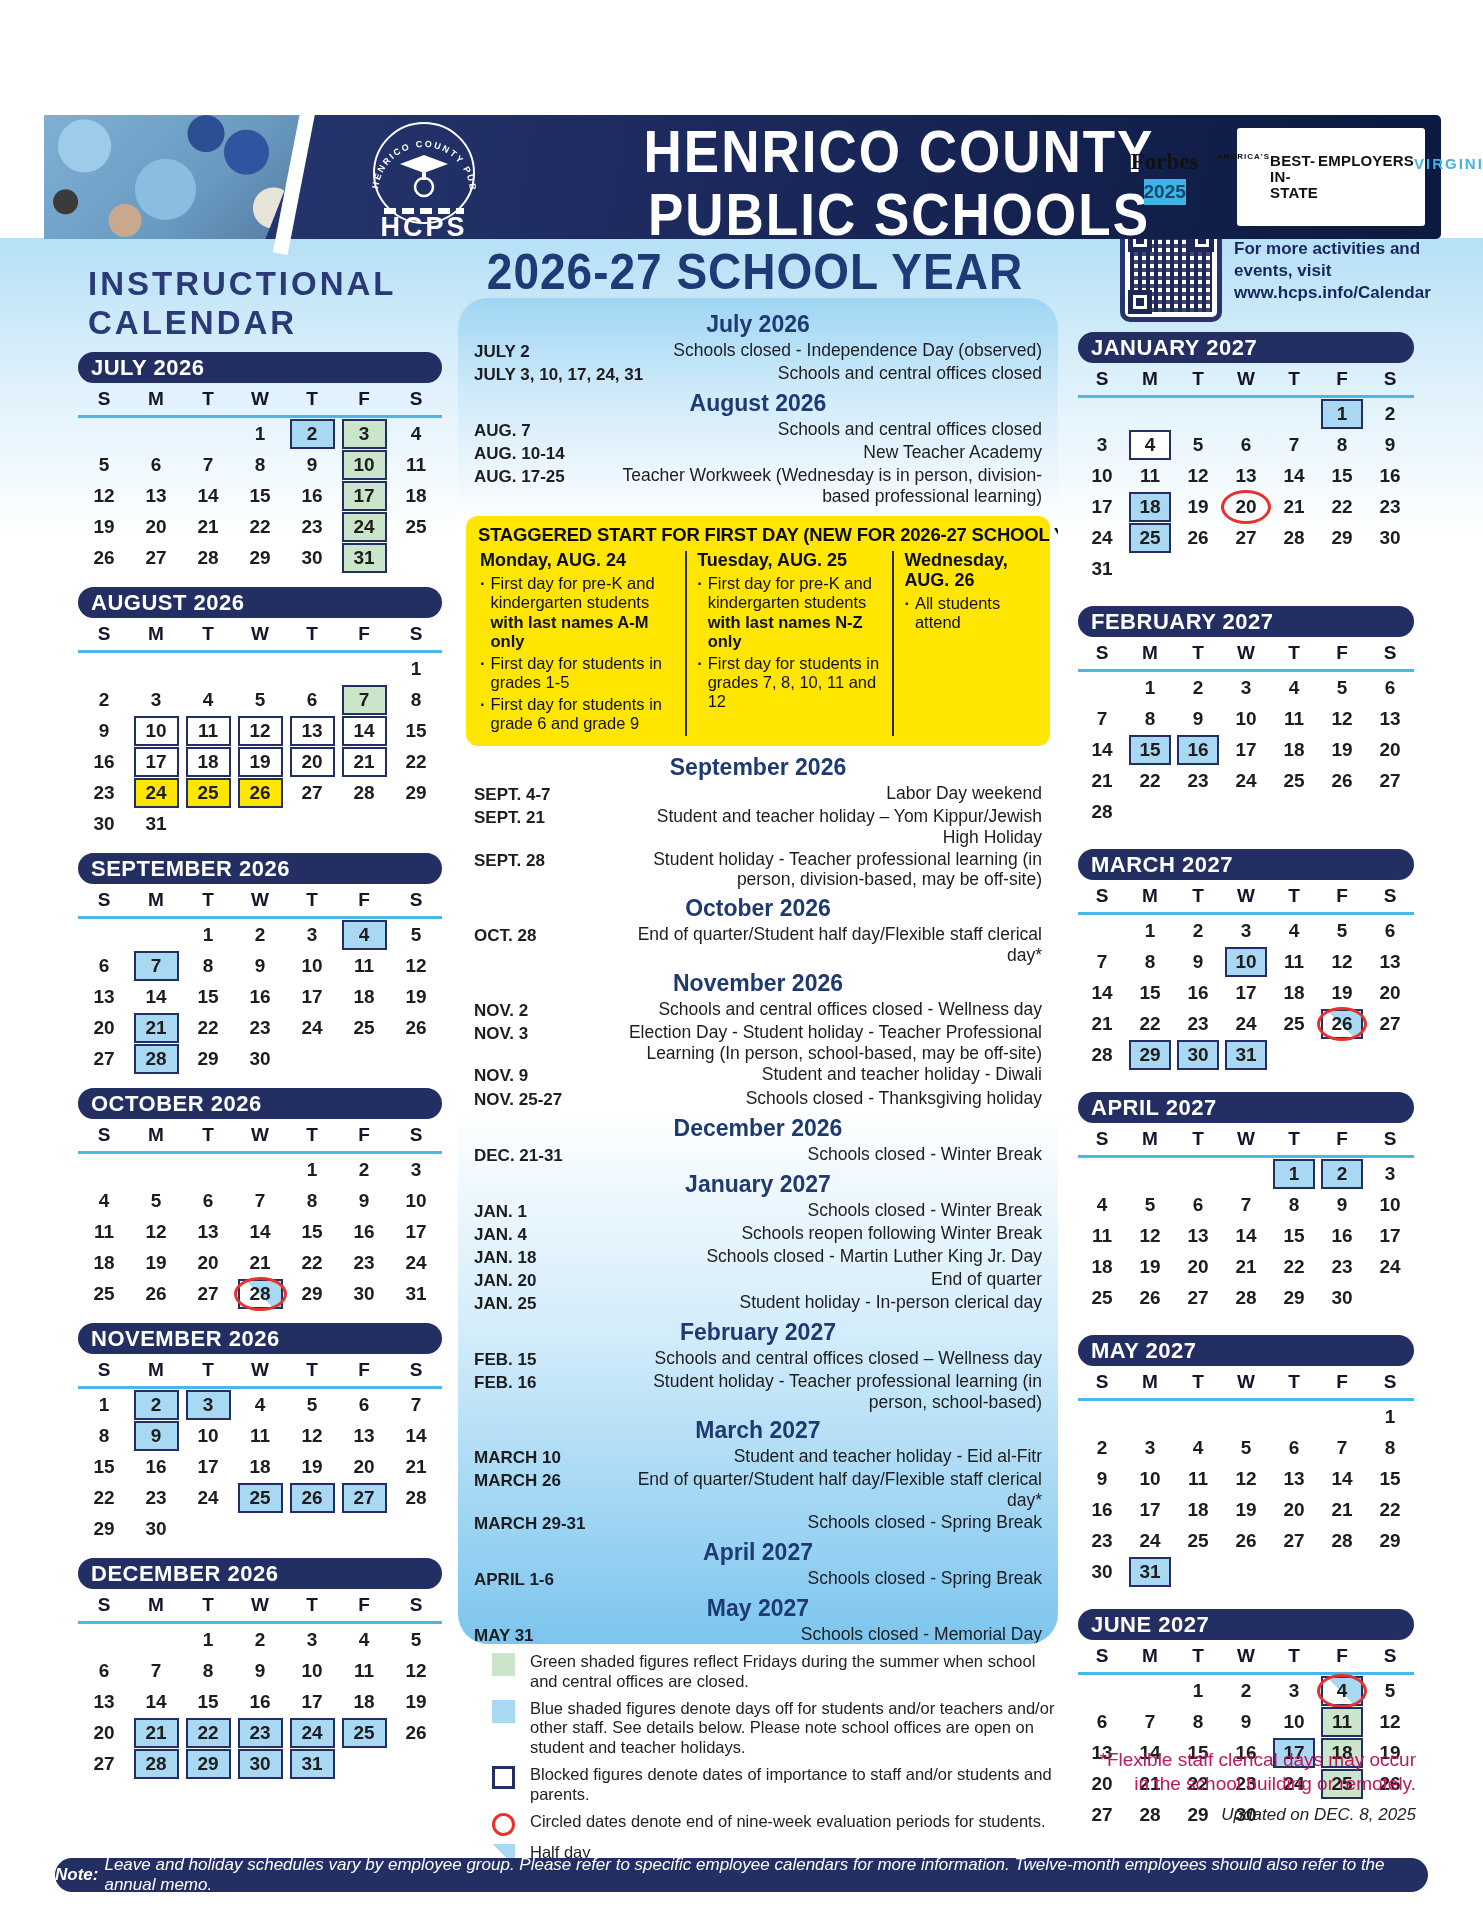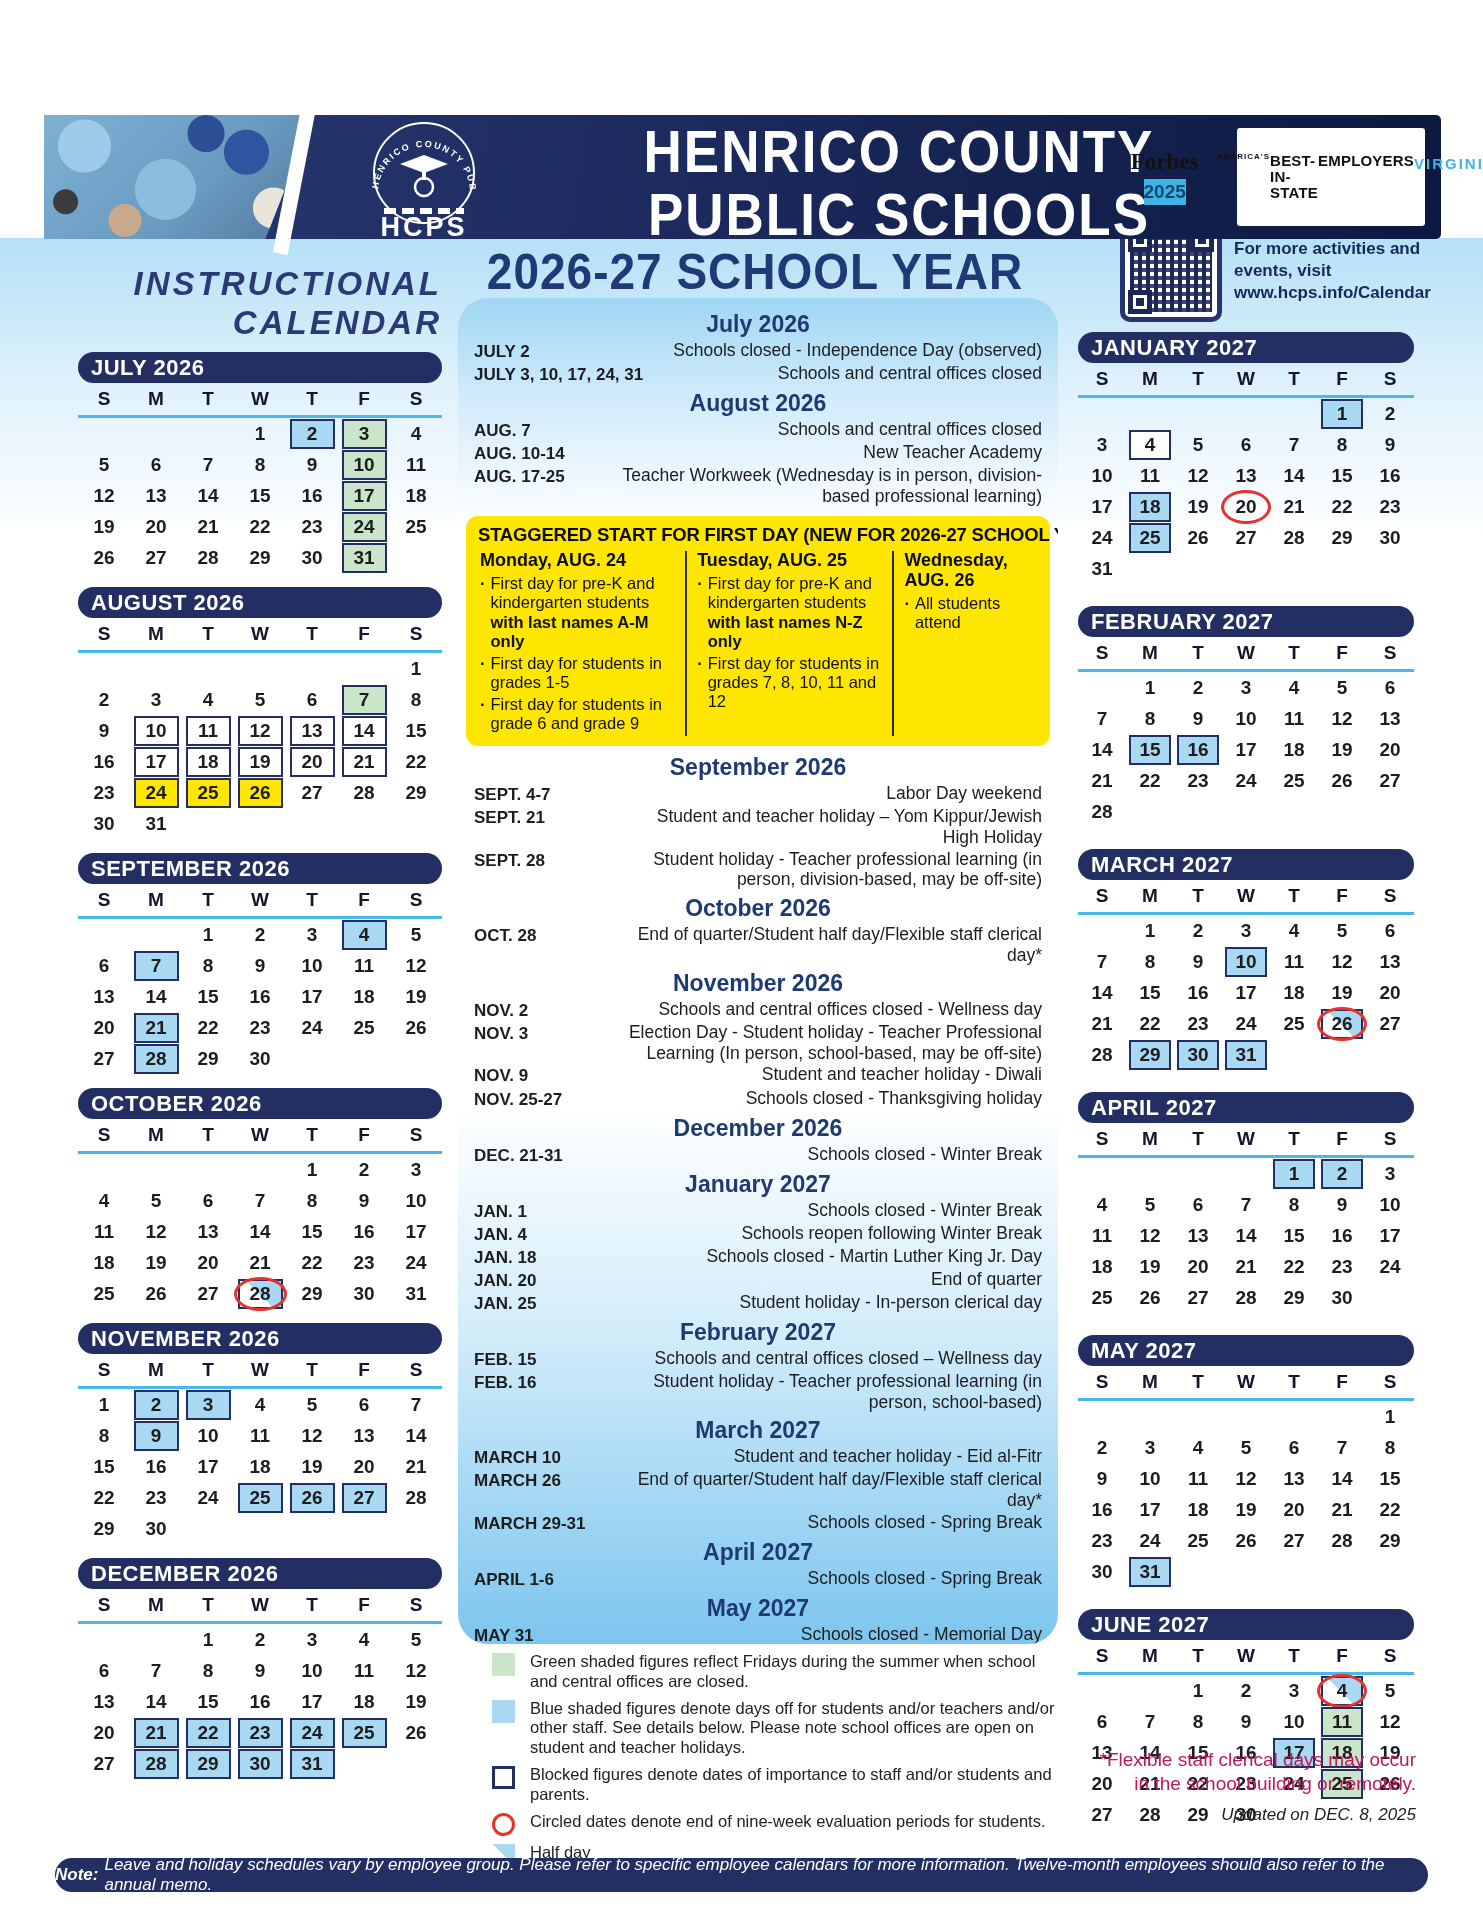--- a/index.html
+++ b/index.html
@@ -52,22 +52,22 @@
     background:
       repeating-linear-gradient(0deg,rgba(29,39,87,0.85) 0 4px,transparent 4px 8px),
       repeating-linear-gradient(90deg,#1d2757 0 4px,#ffffff 4px 8px);}
   .qf{position:absolute;width:24px;height:24px;border:5px solid #1d2757;background:#fff;box-sizing:border-box;}
   .qf::after{content:"";position:absolute;left:3px;top:3px;width:8px;height:8px;background:#1d2757;}
   .qf.tl{left:3px;top:3px;} .qf.tr{right:3px;top:3px;} .qf.bl{left:3px;bottom:3px;}
   .qr-caption{position:absolute;left:1234px;top:238px;width:200px;font-size:17px;font-weight:bold;
     color:#17265c;line-height:1.3;z-index:2;}
 
   
-  .ltitle{position:absolute;left:76px;top:264px;width:366px;text-align:right;color:#2b3a76;
-    font-weight:bold;font-size:33px;line-height:39px;letter-spacing:3px;z-index:2;font-style:italic;}
+  .ltitle{position:absolute;left:88px;top:264px;width:366px;text-align:left;color:#2b3a76;
+    font-weight:bold;font-size:33px;line-height:39px;letter-spacing:3px;z-index:2;}
 
   
   .col-left{position:absolute;left:78px;top:352px;width:364px;z-index:2;}
   .col-right{position:absolute;left:1078px;top:332px;width:336px;z-index:2;}
   .month{margin-bottom:14px;}
   .col-right .month{margin-bottom:22px;}
   .mbar{background:#232e63;border-radius:16px;color:#ffffff;font-weight:bold;font-size:22px;
     height:31px;line-height:31px;padding:0 13px;letter-spacing:0.5px;}
   table.cal{width:100%;border-collapse:collapse;table-layout:fixed;margin-top:1px;}
   .cal th{font-size:19px;font-weight:bold;color:#15162b;padding:4px 0 5px;border-bottom:3px solid #49b7e9;}

